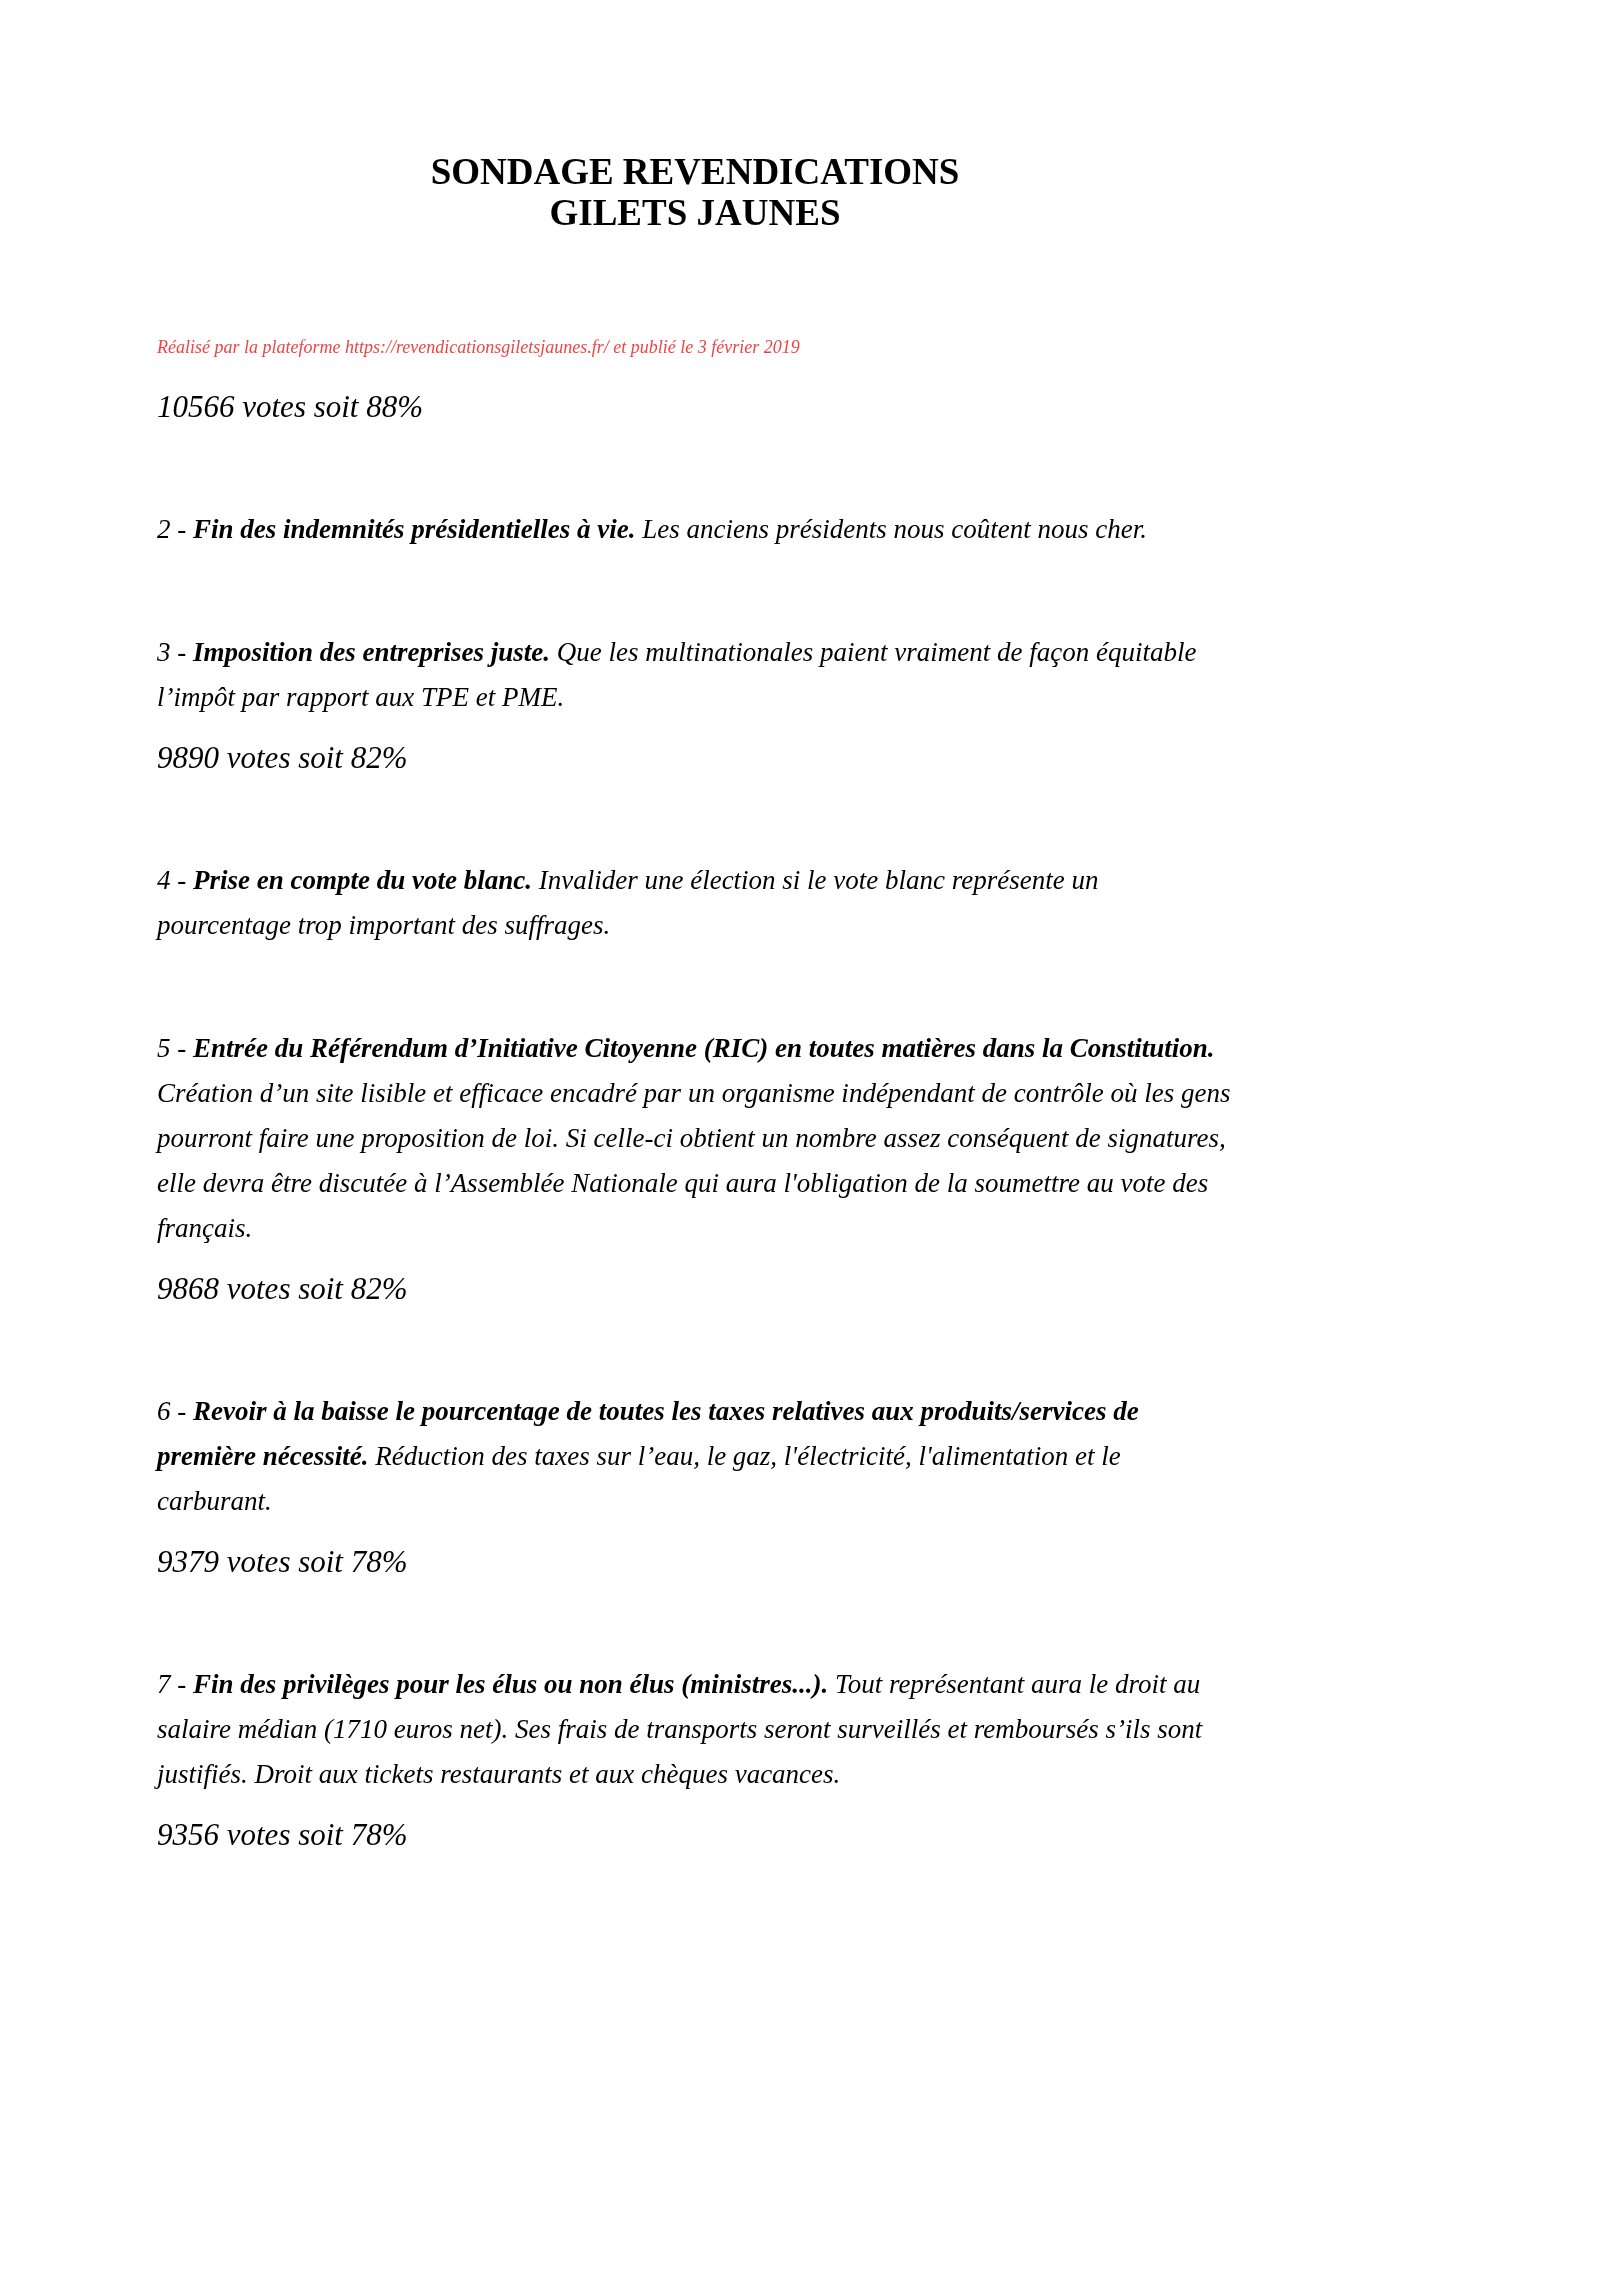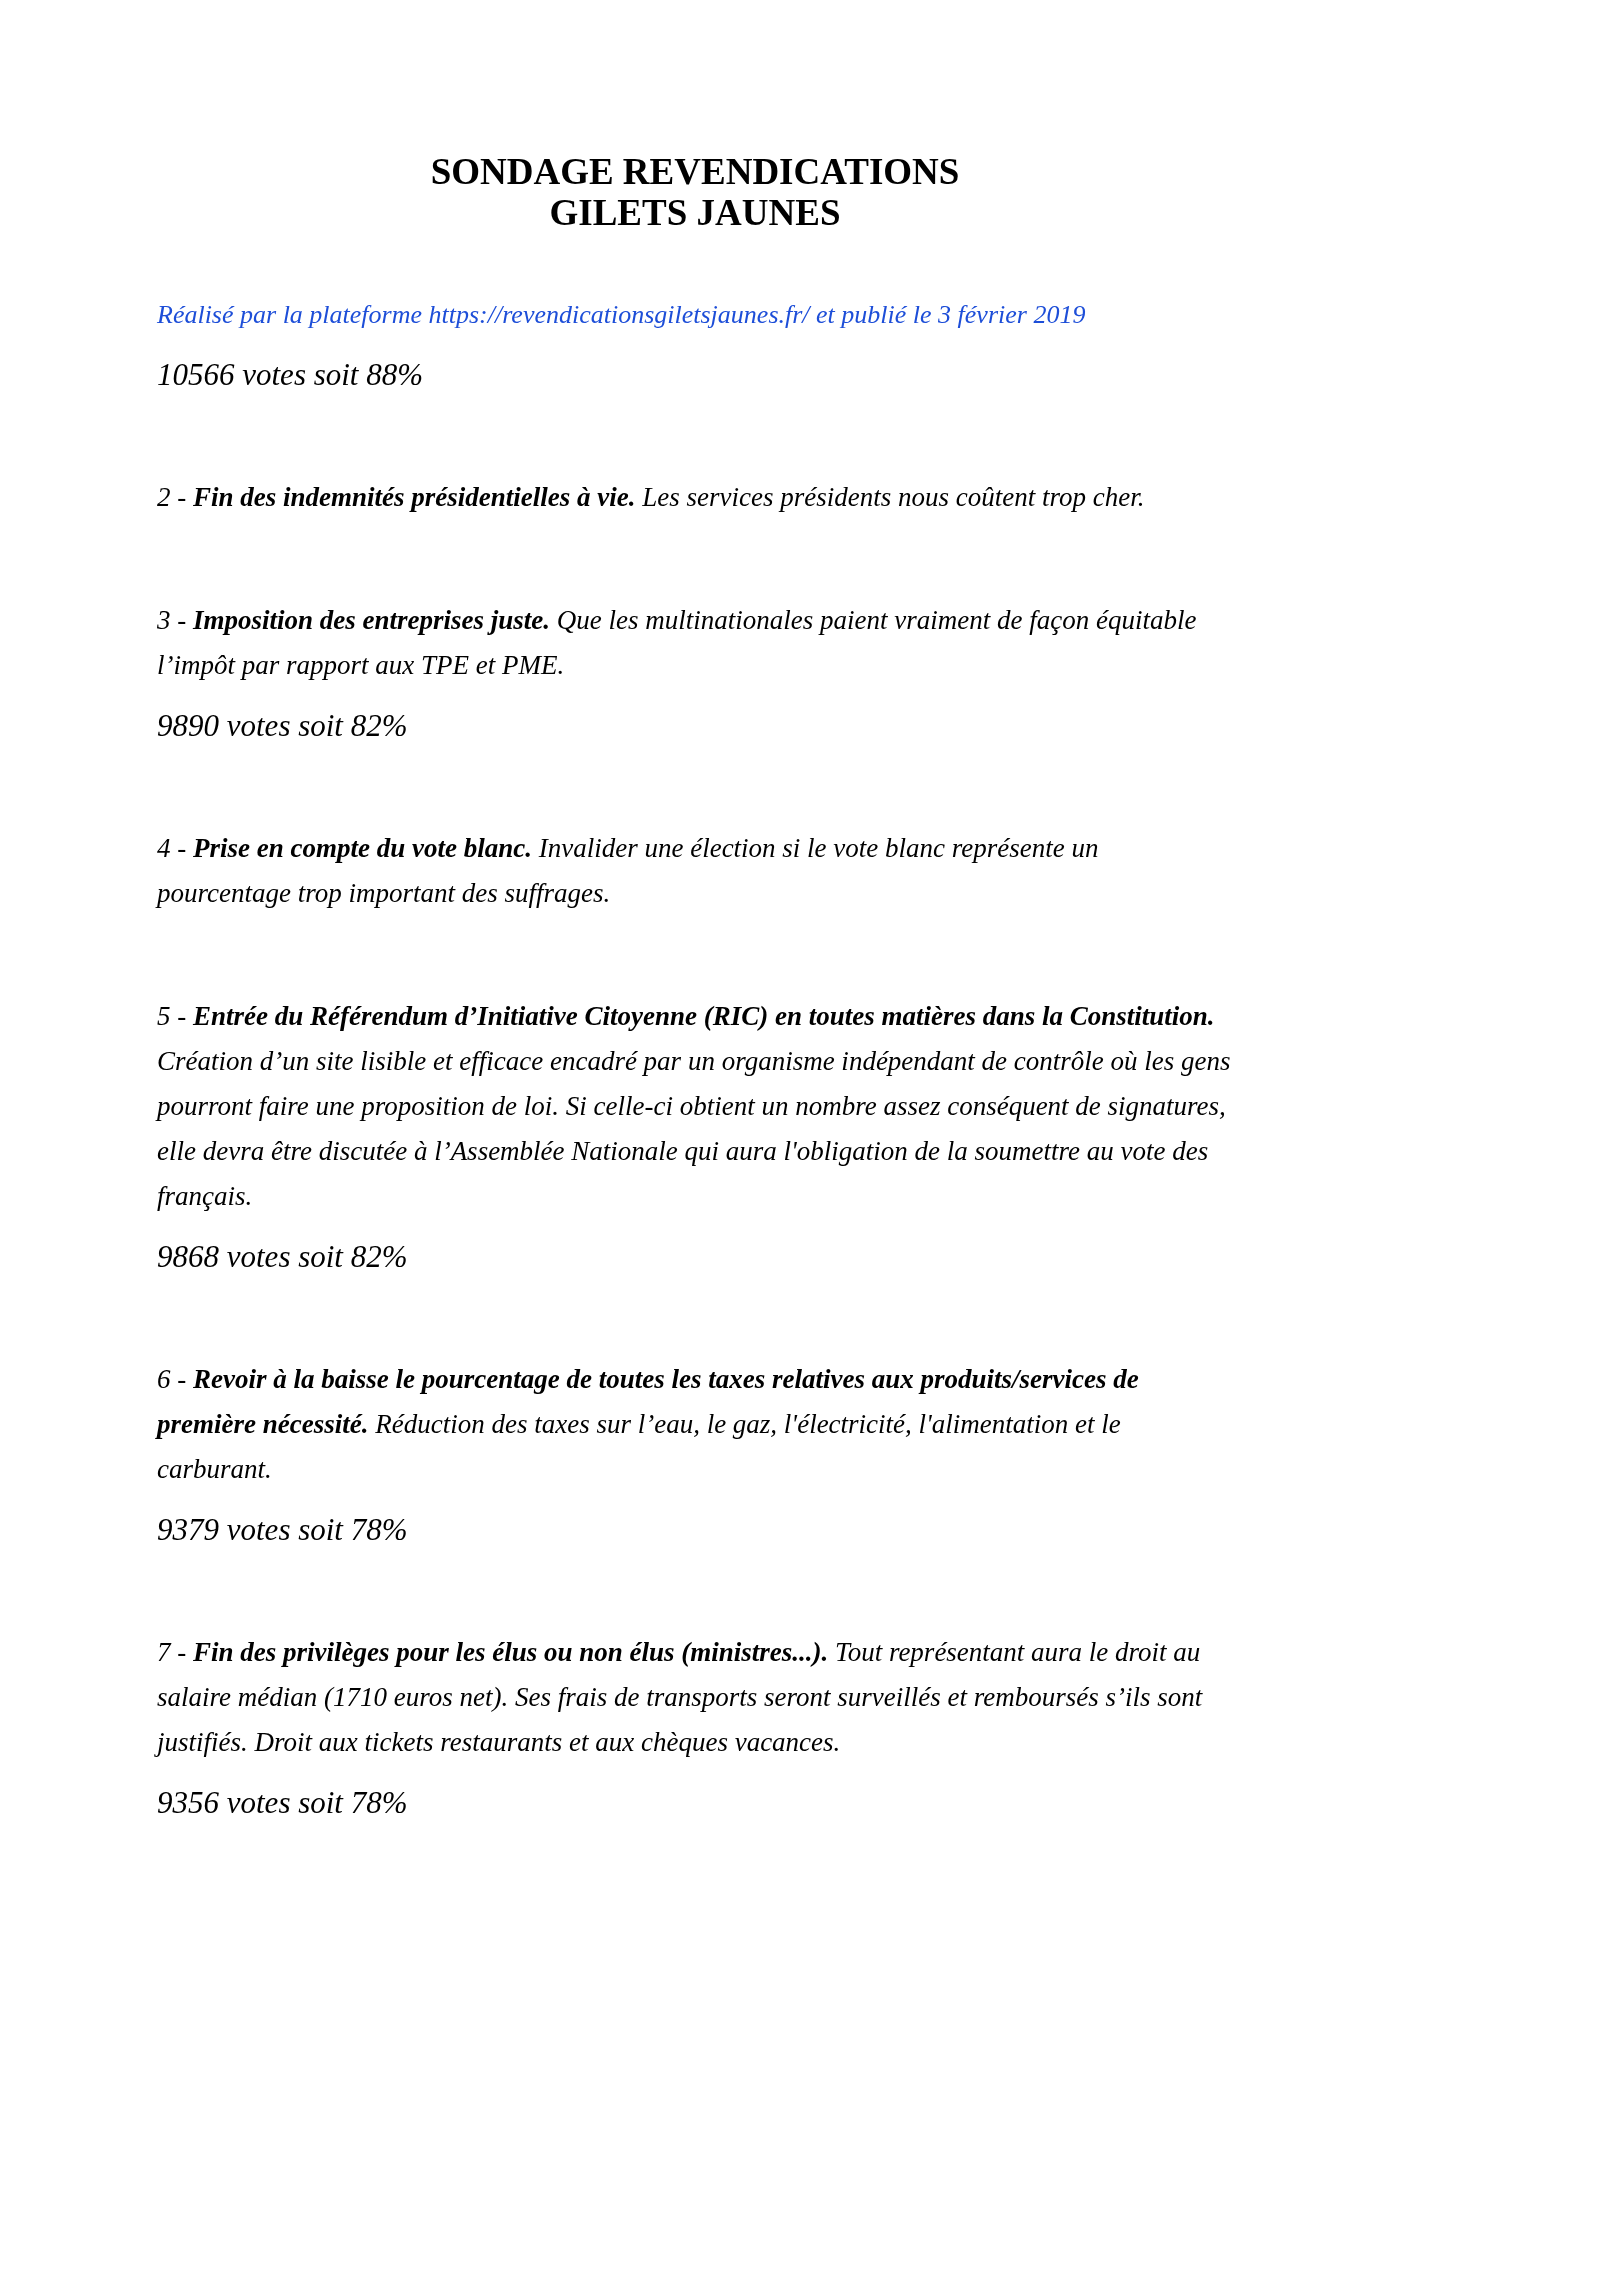--- a/index.html
+++ b/index.html
@@ -23,26 +23,26 @@
     text-align: center;
     font-family: "Liberation Serif", serif;
     font-weight: 700;
     font-style: normal;
     font-size: 37px;
     line-height: 41px;
     color: #000000;
     letter-spacing: 0px;
   }
   .doc-subtitle {
-    margin: 60px 0 0 0;
+    margin: 92px 0 0 0;
     font-style: italic;
     font-weight: 400;
-    font-size: 26px;
+    font-size: 18px;
     line-height: 44px;
-    color: #1d4ed8;
+    color: #ef4444;
   }
   .claim {
     margin: 78px 0 0 0;
     font-style: italic;
     font-weight: 400;
     font-size: 27px;
     line-height: 45px;
     color: #000000;
   }
   .claim.first {
@@ -68,21 +68,21 @@
 
   <h1 class="doc-title"><span>SONDAGE REVENDICATIONS</span><br><span>GILETS JAUNES</span></h1>
 
   <p class="doc-subtitle">Réalisé par la plateforme https://revendicationsgiletsjaunes.fr/ et publié le 3 février 2019</p>
 
   <p class="votes">10566 votes soit 88%</p>
 
   <p class="claim">
     <span class="claim-num">2 -</span>
     <span class="claim-title">Fin des indemnités présidentielles à vie.</span>
-    <span class="claim-desc">Les services présidents nous coûtent trop cher.</span>
+    <span class="claim-desc">Les anciens présidents nous coûtent nous cher.</span>
   </p>
 
   <p class="claim">
     <span class="claim-num">3 -</span>
     <span class="claim-title">Imposition des entreprises juste.</span>
     <span class="claim-desc">Que les multinationales paient vraiment de façon équitable l’impôt par rapport aux TPE et PME.</span>
   </p>
   <p class="votes">9890 votes soit 82%</p>
 
   <p class="claim">

